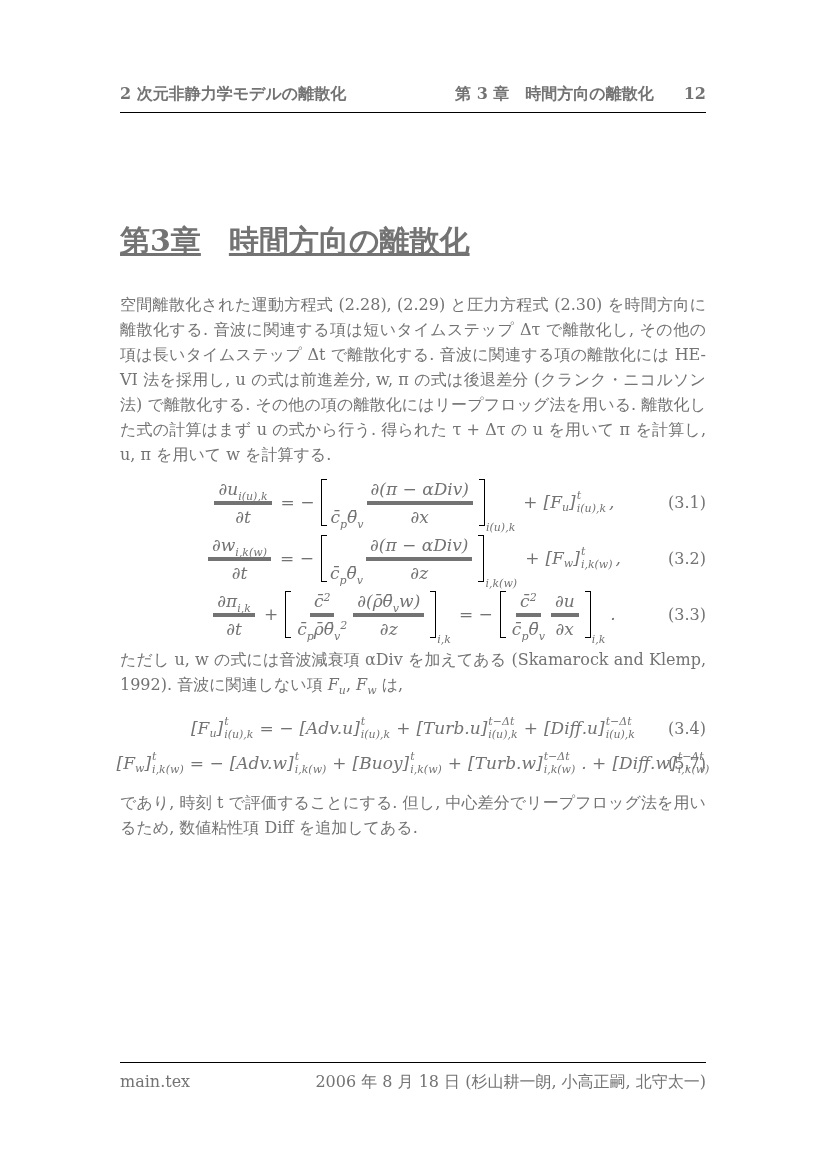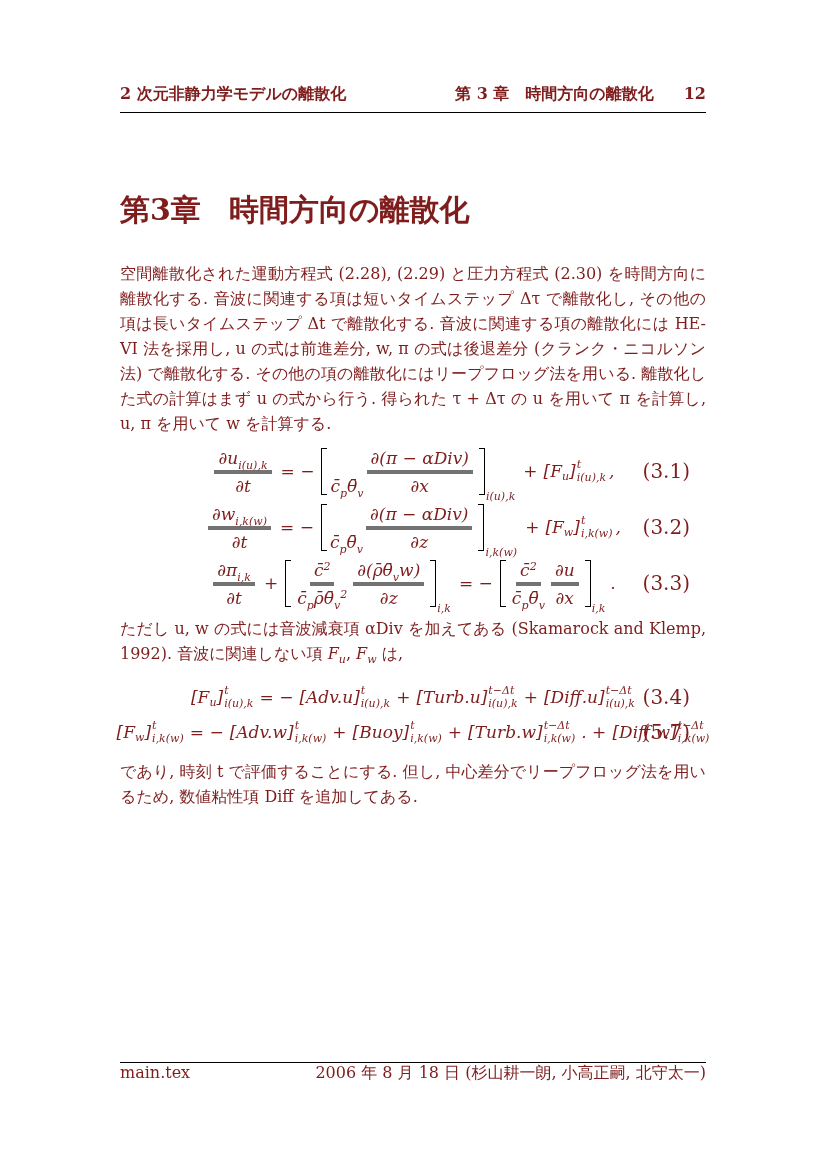--- a/index.html
+++ b/index.html
@@ -1,61 +1,61 @@
 <!DOCTYPE html>
 <html lang="ja"><head>
 <meta charset="utf-8">
 <style>
   html,body { margin:0; padding:0; background:#ffffff; }
   .page {
     position:relative; width:826px; height:1169px; margin:0 auto;
-    background:#ffffff; color:#7f1d1d; overflow:hidden; box-sizing:border-box;
+    background:#ffffff; color:#737373; overflow:hidden; box-sizing:border-box;
     padding:84px 120px 0 120px;
     font-family:"DejaVu Serif","Liberation Serif",serif;
   }
   
   .hdr { display:flex; justify-content:space-between; align-items:baseline;
          font-weight:bold; font-size:16px; padding-bottom:7px;
          border-bottom:1.5px solid #000; }
   .hdr-right { display:flex; gap:30px; align-items:baseline; }
   
-  .chap { margin-top:77px; font-size:30px; font-weight:bold; display:flex; gap:28px; }
+  .chap { margin-top:108px; font-size:30px; font-weight:bold; display:flex; gap:28px;text-decoration:underline; }
   .sect { margin-top:92px; font-size:21px; font-weight:bold; display:flex; gap:22px; }
   
   .para { font-size:16px; line-height:25px; text-align:justify; margin:0; }
   .mt30 { margin-top:30px; } .mt14 { margin-top:14px; }
   .mt6 { margin-top:6px; } .mt10 { margin-top:10px; }
   .m { font-style:italic; }
   sub.m { font-size:11px; }
   
   .eqs { margin-top:8px; }
   .eq { position:relative; display:flex; justify-content:center; align-items:center;
         font-size:17px; min-height:54px; margin-bottom:2px; }
   .eq-small { min-height:34px; margin-bottom:1px; }
   .eq-body { display:inline-flex; align-items:center; font-style:italic; }
-  .eqno { position:absolute; right:16px; top:50%; transform:translateY(-50%);
-          font-style:normal; font-size:20px;text-align:center; }
+  .eqno { position:absolute; right:0; top:50%; transform:translateY(-50%);
+          font-style:normal; font-size:16px;text-align:center; }
   .frac { display:inline-flex; flex-direction:column; align-items:center; margin:0 3px; }
   .fn { border-bottom:4px solid #737373; padding:1px 4px 2px; white-space:nowrap; }
   .fd { padding-top:2px; white-space:nowrap; }
   .bgrp { display:inline-flex; align-items:flex-end; margin:0 1px; }
   .bk { align-self:stretch; width:5px; flex:none; margin:1px 0; }
   .bkl { border-left:1.5px solid #000; border-top:1.5px solid #000; border-bottom:1.5px solid #000; margin-right:3px; }
   .bkr { border-right:1.5px solid #000; border-top:1.5px solid #000; border-bottom:1.5px solid #000; margin-left:3px; }
   .bsub { font-size:11px; align-self:flex-end; transform:translateY(7px); margin-right:2px; }
   .sb { font-size:11px; line-height:1; position:relative; top:5px; }
   .sp { font-size:11px; line-height:1; position:relative; top:-6px; }
   .ss { display:inline-flex; flex-direction:column; align-items:flex-start;
         font-size:11px; line-height:1.2; vertical-align:middle; margin-left:1px; }
   .op { margin:0 6px; white-space:nowrap; }
   .trm { display:inline-flex; align-items:center; white-space:nowrap; }
   .tail { margin-left:3px; }
   
   .ftr { position:absolute; left:120px; right:120px; top:1062px;
-         border-top:1.5px solid #000; 
+         border-top:1.5px solid #000; padding-top:9px;
          display:flex; justify-content:space-between; font-size:16px; }
 </style>
 </head>
 <body>
 
 <div class="page">
 
   <div class="hdr">
     <span>2 次元非静力学モデルの離散化</span>
     <span class="hdr-right">

